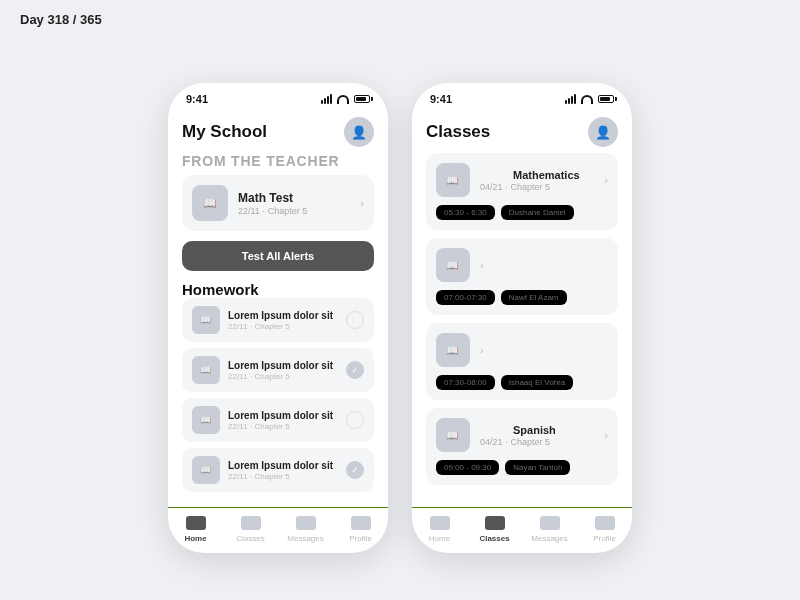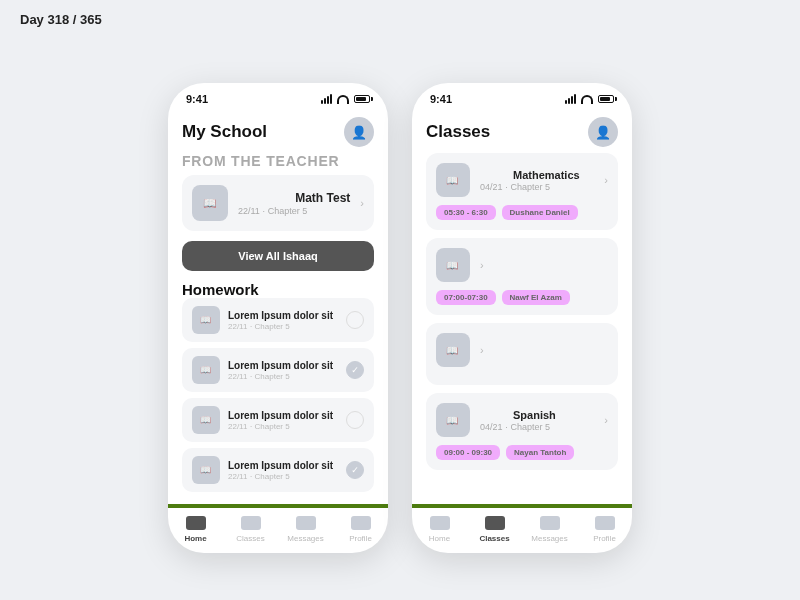--- a/index.html
+++ b/index.html
@@ -151,21 +151,21 @@
     }
     .alert-thumb {
       width: 36px; height: 36px;
       background: #c8cdd6;
       border-radius: 8px;
       flex-shrink: 0;
       display: flex; align-items: center; justify-content: center;
     }
     .thumb-icon { font-size: 11px; color: #fff; }
     .alert-info { flex: 1; }
-    .alert-title { font-size: 12px; font-weight: 700; color: #222; text-align: right; }
+    .alert-title { font-size: 12px; font-weight: 700; color: #222; }
     .alert-sub { font-size: 9px; color: #aaa; margin-top: 1px; }
     .chevron { font-size: 11px; color: #bbb; }
 
     
     .view-all-btn {
       background: #555;
       color: #fff;
       border: none;
       border-radius: 10px;
       width: 100%;
@@ -221,21 +221,21 @@
       font-size: 9px;
       color: #fff;
     }
 
     
     .bottom-nav {
       display: flex;
       justify-content: space-around;
       align-items: center;
       padding: 6px 0 10px;
-      border-top: 4px solid #4d7c0f;
+      border-top: 1px solid #4d7c0f;
       flex-shrink: 0;
     }
     .nav-item {
       display: flex;
       flex-direction: column;
       align-items: center;
       gap: 2px;
       cursor: pointer;
       flex: 1;
     }
@@ -275,26 +275,26 @@
     }
     .class-info { flex: 1; }
     .class-name { font-size: 11px; font-weight: 700; color: #222; padding-left: 33px; }
     .class-sub { font-size: 9px; color: #aaa; margin-top: 1px; }
     .class-card-bottom {
       display: flex;
       align-items: center;
       gap: 6px;
     }
     .class-tag {
-      background: #f0abfc;
+      background: #000000;
       border-radius: 6px;
       padding: 3px 8px;
       font-size: 8px;
       color: #666;
-      font-weight: 700;
+      font-weight: 400;
     }
   </style>
 </head>
 <body>
 
 <div class="day-label">Day 318 / 365</div>
 
 <div class="phones-container">
 
   <div class="phone">
@@ -329,21 +329,21 @@
         <div class="alert-thumb">
           <span class="thumb-icon">📖</span>
         </div>
         <div class="alert-info">
           <div class="alert-title">Math Test</div>
           <div class="alert-sub">22/11 · Chapter 5</div>
         </div>
         <span class="chevron">›</span>
       </div>
 
-      <button class="view-all-btn">View All Ishaaq</button>
+      <button class="view-all-btn">Test All Alerts</button>
 
       <div class="hw-title">Homework</div>
       <div class="hw-list">
 
         <div class="hw-item">
           <div class="hw-thumb">
             <span style="font-size:9px;color:#fff;">📖</span>
           </div>
           <div class="hw-info">
             <div class="hw-title-text">Lorem Ipsum dolor sit</div>
@@ -475,20 +475,24 @@
           </div>
         </div>
 
         <div class="class-card">
           <div class="class-card-top">
             <div class="class-thumb">
               <span style="font-size:10px;color:#fff;">📖</span>
             </div>
             <span class="chevron">›</span>
           </div>
+          <div class="class-card-bottom">
+            <span class="class-tag">07:30-08:00</span>
+            <span class="class-tag">Ishaaq El Vohra</span>
+          </div>
         </div>
 
         <div class="class-card">
           <div class="class-card-top">
             <div class="class-thumb">
               <span style="font-size:10px;color:#fff;">📖</span>
             </div>
             <div class="class-info">
               <div class="class-name">Spanish</div>
               <div class="class-sub">04/21 · Chapter 5</div>

